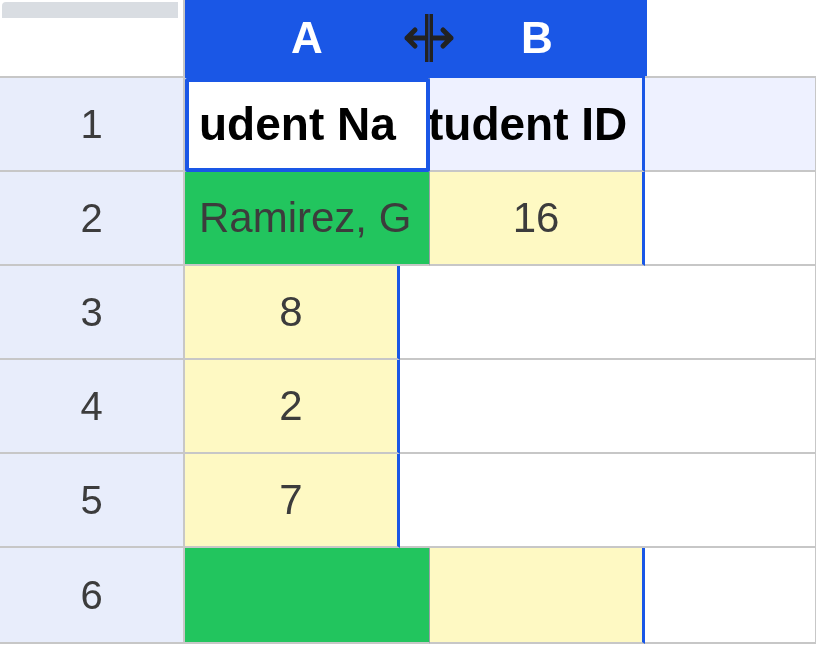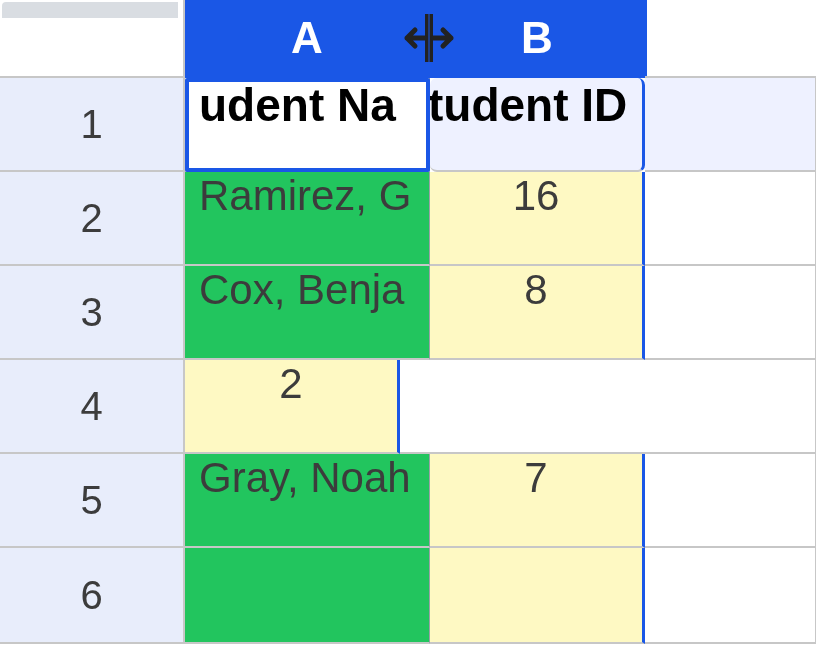--- a/index.html
+++ b/index.html
@@ -16,35 +16,35 @@
   .colhdr.rest { flex: 1; background: #fff; border-bottom: 2px solid #c7c7c7; border-right: none; }
   .colhdr.rest::before { content: ""; position: absolute; left: 0; top: 0; width: 2px; height: 100%; background: #1a57e6; }
 
   .resize-cursor { position: absolute; top: 8px; right: -28px; width: 56px; height: 60px; display: flex; align-items: center; justify-content: center; z-index: 20; pointer-events: none; }
   .resize-cursor svg { width: 56px; height: 60px; }
 
   .rows { }
   .row { display: flex; height: 94px; }
   .row:last-child { height: 96px; }
   .rowhdr { width: 185px; background: #e8edfb; border-right: 2px solid #c7c7c7; border-bottom: 2px solid #c7c7c7; display: flex; align-items: center; justify-content: center; font-size: 40px; color: #3c3c3c; }
-  .cell { border-bottom: 2px solid #c7c7c7; padding: 0 14px; display: flex; font-size: 42px; color: #3c3c3c; white-space: nowrap; overflow: hidden; position: relative; }
+  .cell { border-bottom: 2px solid #c7c7c7; padding: 0 14px; display: flex; align-items: center; font-size: 42px; color: #3c3c3c; white-space: nowrap; overflow: hidden; position: relative; }
   .cell.A { width: 245px; background: #22c55e; border-right: 1px solid #9aa0a6; }
   .cell.B { width: 215px; background: #fef9c3; border-right: 3px solid #1a57e6; justify-content: center; }
   .cell.rest { flex: 1; background: #fff; border-right: 1px solid #c7c7c7; }
 
   .row1 .cell { font-size: 46px; font-weight: 700; color: #000; background: #eef1ff; }
 
   
   .active-cell-border { position: absolute; left: 185px; top: 78px; width: 245px; height: 94px; border: 4px solid #1a57e6; z-index: 15; pointer-events: none; border-radius: 2px; }
   .row1 .cell.A { background: #fff; }
 
   
   .row1 .cell.A .txt,
   .row1 .cell.B .txt { position: relative; }
-  .row1 .cell.B { padding-left: 0; justify-content: flex-start; border-radius: 7px; }
+  .row1 .cell.B { padding-left: 0; justify-content: flex-start; }
   .row1 .cell.B .txt { margin-left: -2px; }
 
   
   .vsep { position: absolute; top: 78px; left: 645px; width: 2px; height: 100%; background: transparent; }
 
 </style>
 </head>
 <body>
 
 <div class="sheet">
@@ -95,45 +95,39 @@
       <div class="cell B">
           <span>16</span>
         </div>
       <div class="cell rest"></div>
     </div>
 
     <div class="row">
       <div class="rowhdr">
           <span>3</span>
         </div>
-      <div class="cell A">
-          <span>Cox, Benja</span>
-        </div>
       <div class="cell B">
           <span>8</span>
         </div>
       <div class="cell rest"></div>
     </div>
 
     <div class="row">
       <div class="rowhdr">
           <span>4</span>
         </div>
       <div class="cell B">
           <span>2</span>
         </div>
       <div class="cell rest"></div>
     </div>
 
     <div class="row">
       <div class="rowhdr">
           <span>5</span>
-        </div>
-      <div class="cell A">
-          <span>Gray, Noah</span>
         </div>
       <div class="cell B">
           <span>7</span>
         </div>
       <div class="cell rest"></div>
     </div>
 
     <div class="row">
       <div class="rowhdr">
           <span>6</span>

